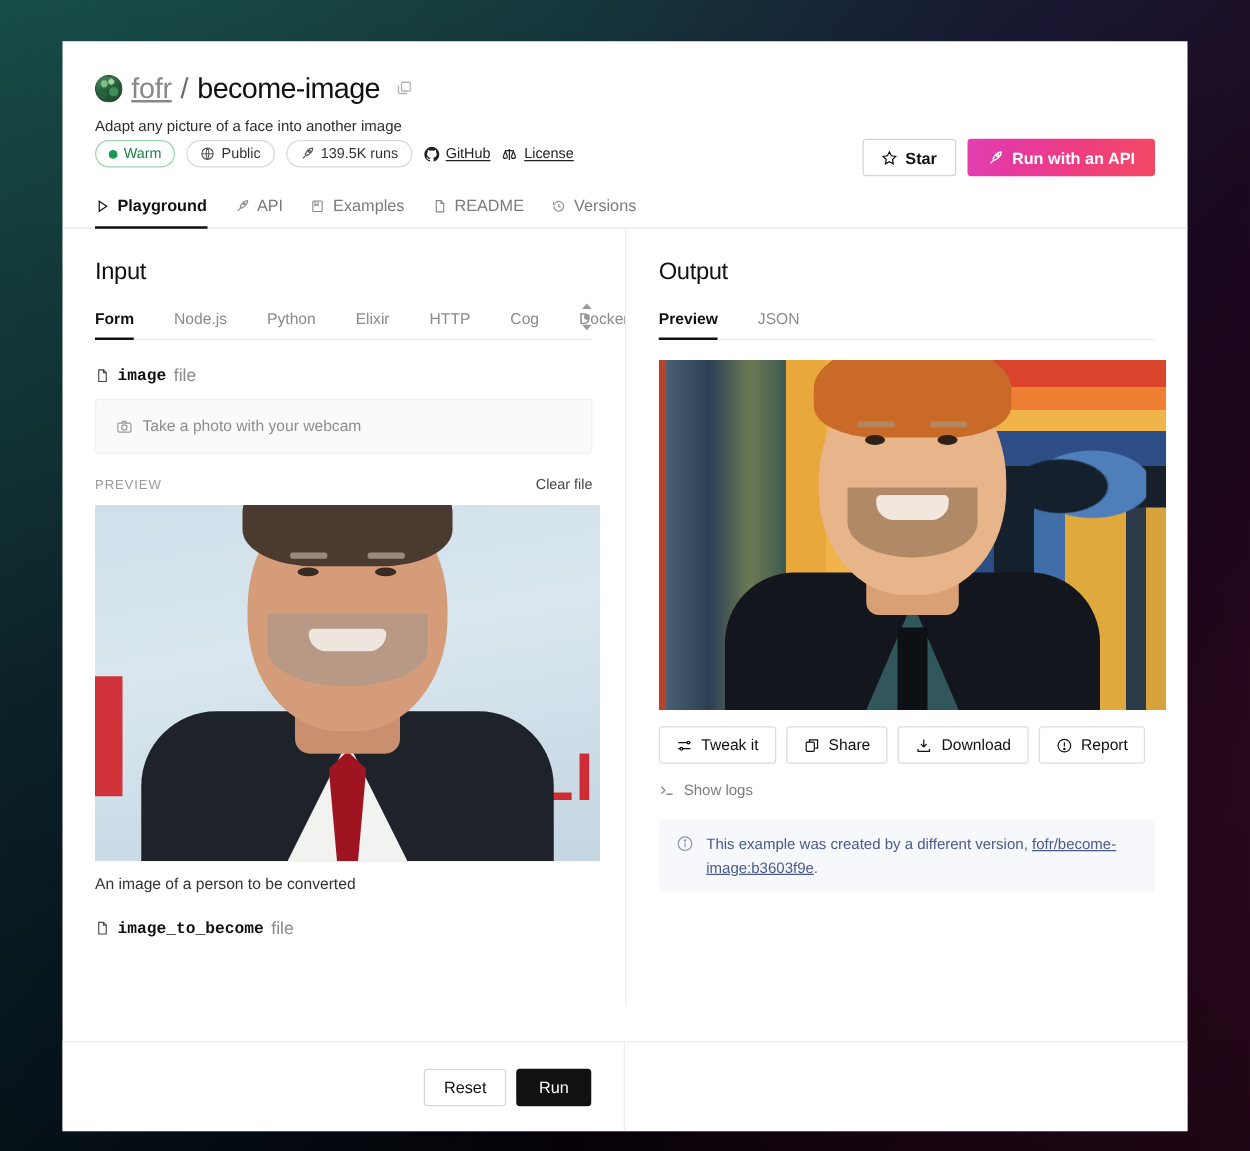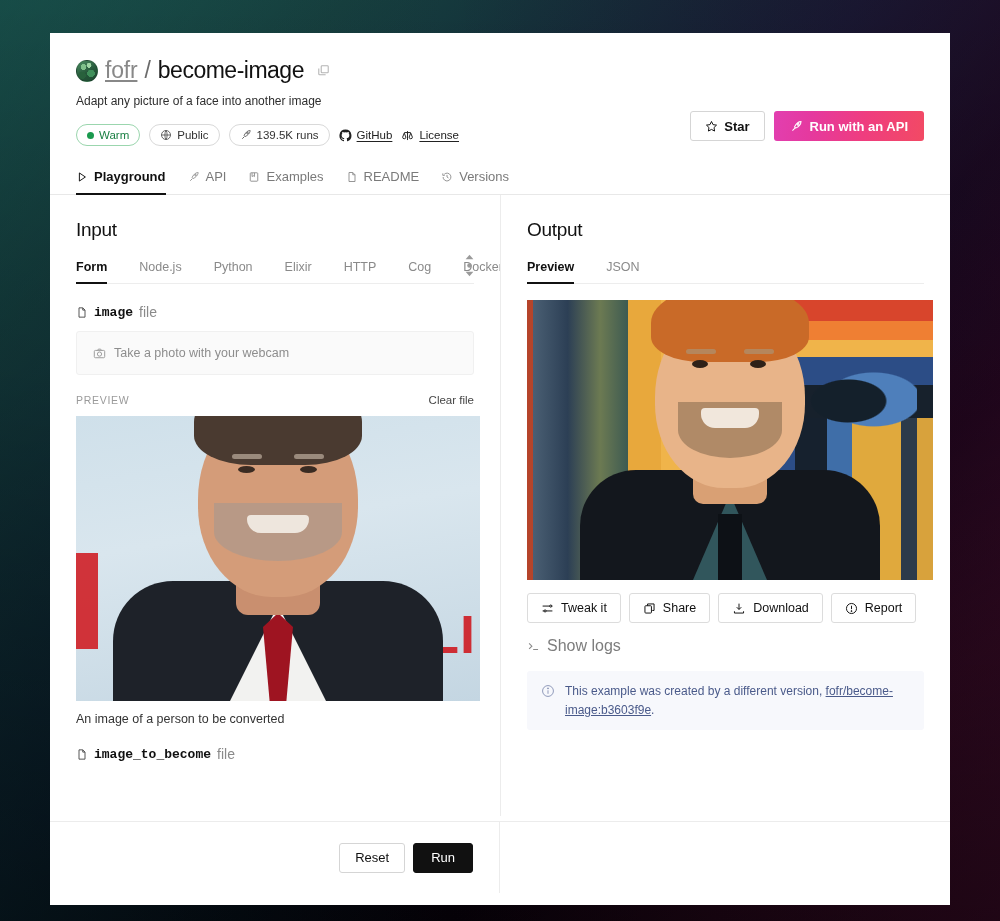--- a/index.html
+++ b/index.html
@@ -50,21 +50,21 @@
   }
   .owner {
     font-size: 23px; color: #888; text-decoration: underline;
     text-underline-offset: 2px; font-weight: 400; letter-spacing: -0.2px;
   }
   .slash { font-size: 23px; color: #6b6b6b; }
   .model-name { font-size: 23px; color: #111; font-weight: 500; letter-spacing: -0.5px; }
   .copy-ico { margin-left: 6px; opacity: .55; display:flex; align-items:center; }
   .tagline { margin-top: 10px; font-size: 12px; color: #2e2e2e; }
 
-  .badges { margin-top: 16px; display: flex; align-items: center; gap: 9px; }
+  .badges { margin-top: 4px; display: flex; align-items: center; gap: 9px; }
   .pill {
     display: inline-flex; align-items: center; gap: 5px;
     border: 1px solid #d9d9d9; border-radius: 999px;
     padding: 3px 10px; font-size: 11.5px; color: #333; background: #fff;
     height: 22px; white-space: nowrap;
   }
   .pill.warm { border-color: #9bd6ae; color: #1a7f43; }
   .dot { width: 7px; height: 7px; border-radius: 50%; background: #1a9a4e; display:inline-block; }
   .linkpill {
     display:inline-flex; align-items:center; gap: 5px;
@@ -146,31 +146,31 @@
   .out-img { margin-top: 16px; width: 406px; height: 280px; overflow:hidden; position: relative; }
   .gen-time { margin-top: 12px; font-size: 12px; color: #8d8d8d; }
   .out-actions { margin-top: 13px; display:flex; gap: 8px; }
   .obtn {
     display:inline-flex; align-items:center; gap:7px;
     border:1px solid #dcdcdc; background:#fff; color:#111;
     font-size: 12.5px; padding: 0 13px; height: 30px; border-radius: 3px; cursor:pointer;
     font-family: "Liberation Sans", sans-serif; white-space: nowrap;
   }
   .show-logs { margin-top: 14px; display:flex; align-items:center; gap:7px;
-               font-size: 16px; color: #7d7d7d; cursor: pointer; }
+               font-size: 12px; color: #7d7d7d; cursor: pointer; }
   .notice {
     margin-top: 16px; background: #f7f8fc; border-radius: 3px;
     padding: 11px 14px; display: flex; gap: 10px; align-items: flex-start;
     font-size: 12px; color: #4a5a8a; line-height: 1.55;
   }
   .notice a { color: #4a5a8a; text-decoration: underline; }
 
   
   .footer {
-    position:absolute; left:0; right:0; bottom:12px; height: 72px;
+    position:absolute; left:0; right:0; bottom:0; height: 72px;
     border-top: 1px solid #ececec; background:#fff;
   }
   .footer-inner {
     width: 450px; height: 100%;
     display:flex; align-items:center; justify-content:flex-end; gap: 8px; padding-right: 26px;
     border-right: 1px solid #ececec;
   }
   .btn-reset {
     border:1px solid #d5d5d5; background:#fff; color:#111; font-size:13px;
     height: 30px; padding: 0 15px; border-radius:3px; cursor:pointer;

